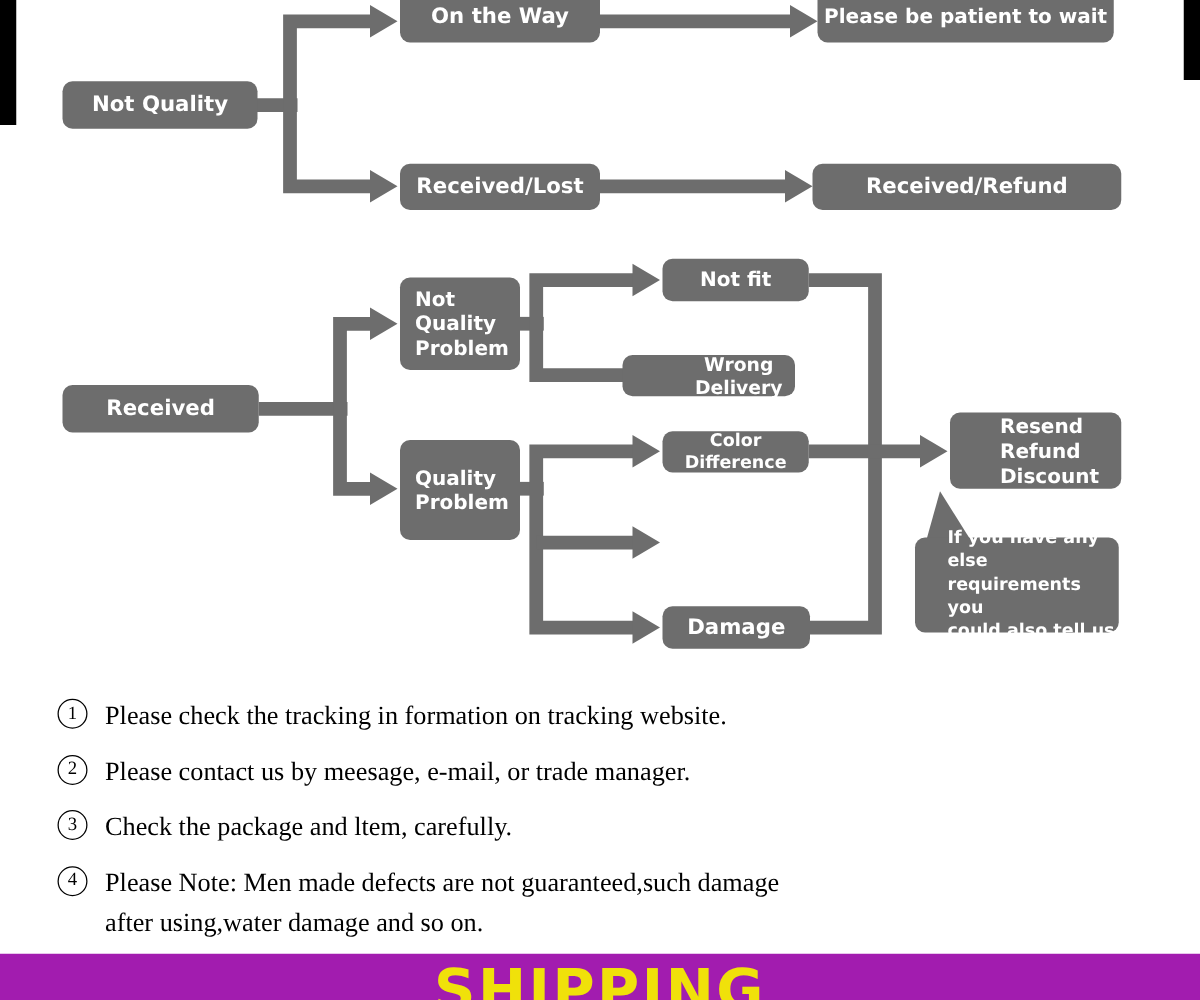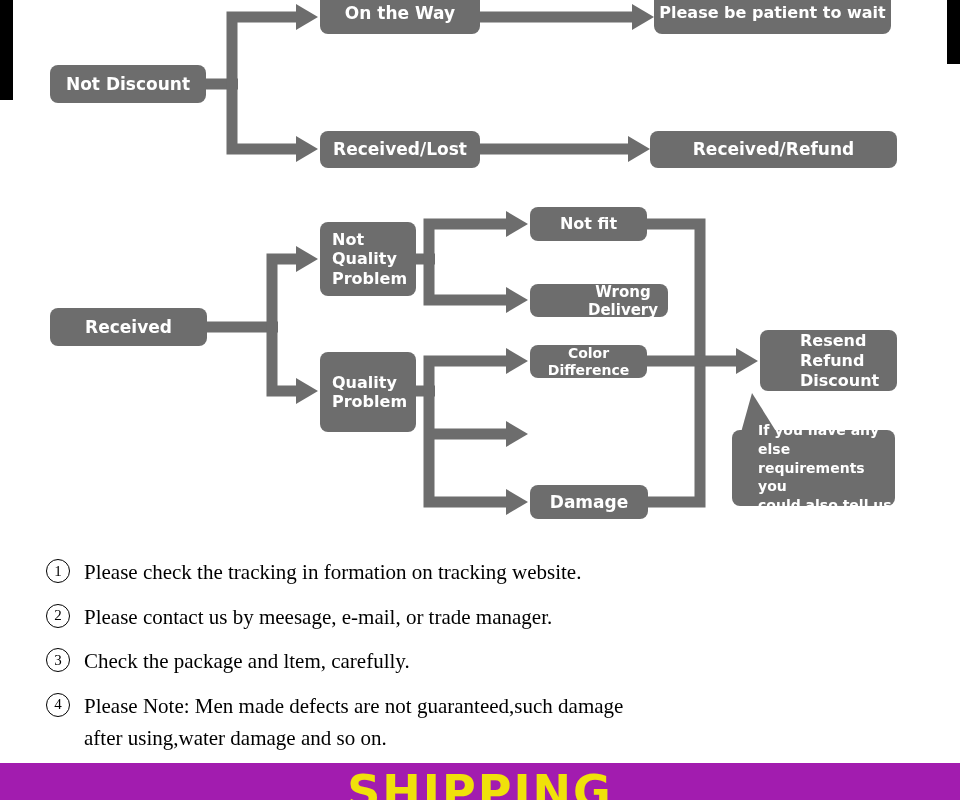--- a/index.html
+++ b/index.html
@@ -26,21 +26,21 @@
 
   #node-not-received      { left:50px;  top:65px;  width:156px; height:38px; }
   #node-on-the-way        { left:320px; top:-8px;  width:160px; height:42px; }
   #node-be-patient        { left:654px; top:-8px;  width:237px; height:42px; }
   #node-received-lost     { left:320px; top:131px; width:160px; height:37px; }
   #node-received-refund   { left:650px; top:131px; width:247px; height:37px; }
   #node-received          { left:50px;  top:308px; width:157px; height:38px; }
   #node-not-quality       { left:320px; top:222px; width:96px;  height:74px; }
   #node-quality-problem   { left:320px; top:352px; width:96px;  height:80px; }
   #node-not-fit           { left:530px; top:207px; width:117px; height:34px; }
-  #node-wrong-delivery    { left:530px; top:284px; width:138px; height:33px;padding-left:48px; }
+  #node-wrong-delivery    { left:498px; top:284px; width:138px; height:33px;padding-left:48px; }
   #node-color-difference  { left:530px; top:345px; width:117px; height:33px; }
   #node-quality-defect    { left:530px; top:418px; width:117px; height:33px; }
   #node-damage            { left:530px; top:485px; width:118px; height:34px; }
   #node-resolution        { left:760px; top:330px; width:137px; height:61px;
                             justify-content:flex-start; text-align:left; padding-left:40px; line-height:1.25; }
   #node-bubble            { left:732px; top:430px; width:163px; height:76px;
                             justify-content:flex-start; text-align:left; padding-left:26px; line-height:1.35; }
 
   .notes { position:absolute; left:46px; top:556px; width:760px;
            font-family:"Liberation Serif","DejaVu Serif",serif; font-size:21px; color:#000; }
@@ -93,21 +93,21 @@
       <polygon points="506,211 506,237 528,224"></polygon>
       <polygon points="506,287 506,313 528,300"></polygon>
       <polygon points="506,348 506,374 528,361"></polygon>
       <polygon points="506,421 506,447 528,434"></polygon>
       <polygon points="506,489 506,515 528,502"></polygon>
       <polygon points="736,348 736,374 758,361"></polygon>
     </g>
     <polygon points="752,393 740,436 779,436" fill="#6d6d6d"></polygon>
   </svg>
 
-  <div class="node" id="node-not-received">Not Discount</div>
+  <div class="node" id="node-not-received">Not Quality</div>
   <div class="node" id="node-on-the-way">On the Way</div>
   <div class="node f16" id="node-be-patient">Please be patient to wait</div>
   <div class="node" id="node-received-lost">Received/Lost</div>
   <div class="node" id="node-received-refund">Received/Refund</div>
   <div class="node" id="node-received">Received</div>
   <div class="node f16 left-align" id="node-not-quality">Not
 Quality
 Problem</div>
   <div class="node f16 left-align" id="node-quality-problem">Quality
 Problem</div>

